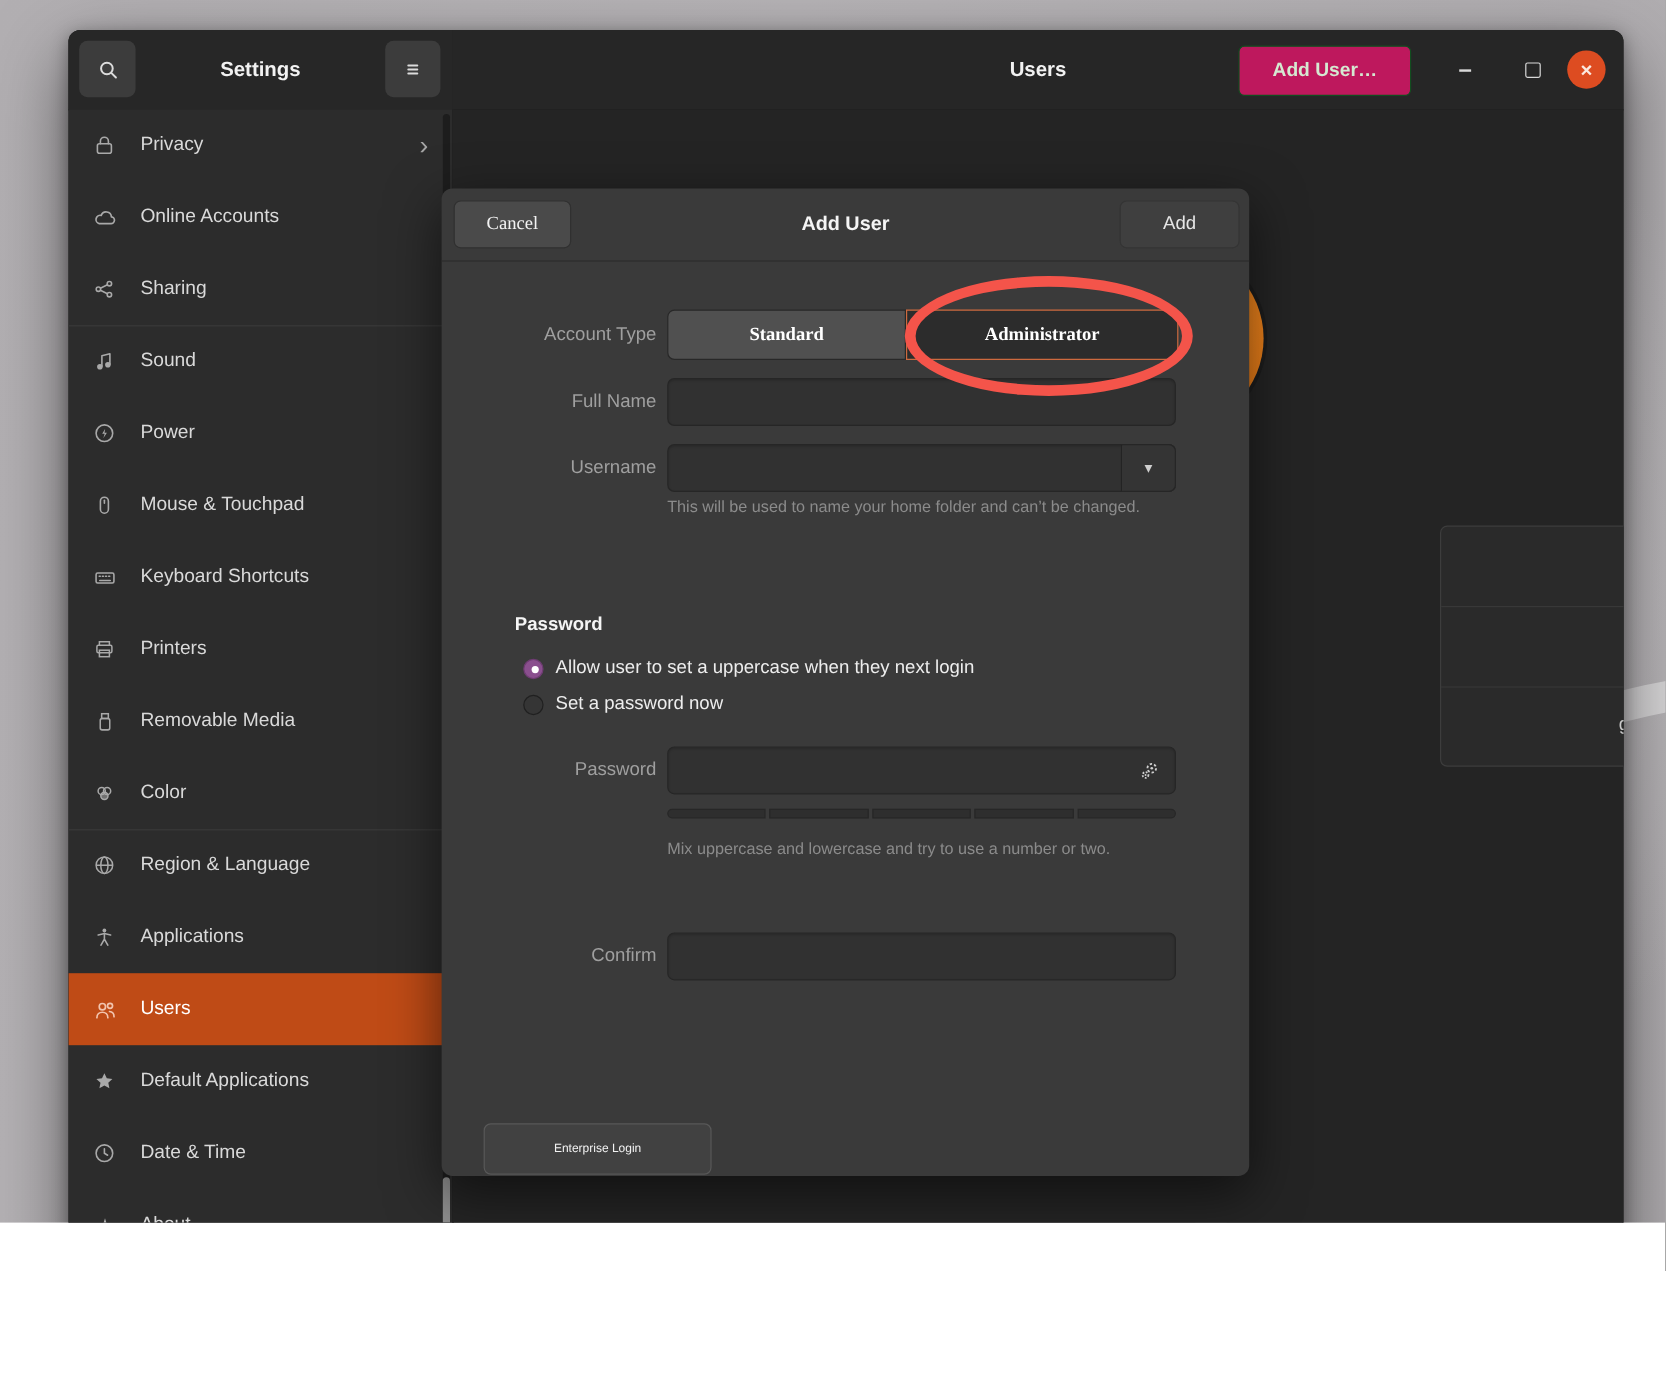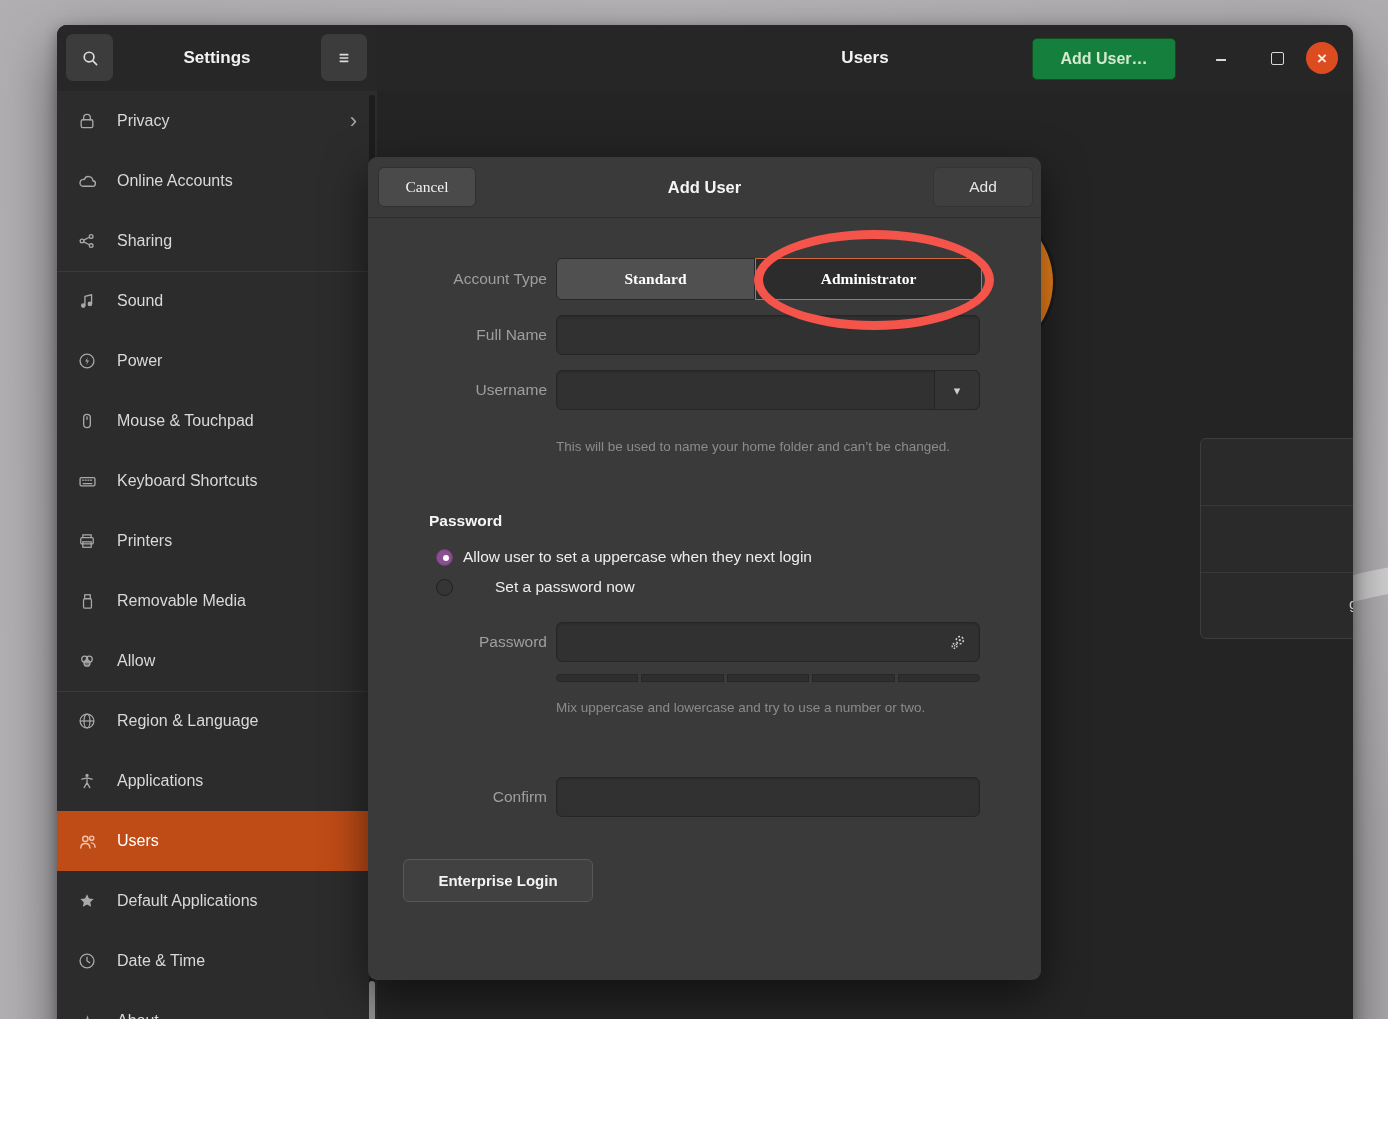--- a/index.html
+++ b/index.html
@@ -14,21 +14,21 @@
   .window{position:absolute;left:57px;top:25px;width:1296px;height:1087px;background:#242424;
     border-radius:10px 10px 3px 3px;box-shadow:0 22px 60px rgba(0,0,0,.5),0 4px 14px rgba(0,0,0,.35);overflow:hidden;}
   .headerbar{position:absolute;left:0;top:0;right:0;height:66px;background:#262626;border-bottom:1px solid #1c1c1c;}
   .hb-left{position:absolute;left:0;top:0;width:320px;height:66px;background:#272727;}
   .icon-btn{position:absolute;width:47px;height:47px;top:9px;background:#3c3c3c;border-radius:7px;
     display:flex;align-items:center;justify-content:center;}
   .app-title,.page-title{position:absolute;top:0;height:66px;display:flex;align-items:center;justify-content:center;
     color:#f2f2f2;font-weight:700;font-size:17px;}
   .app-title{left:0;width:320px;}
   .page-title{left:320px;right:0;pointer-events:none;}
-  .add-user-btn{position:absolute;left:975px;top:13px;width:142px;height:40px;background:#15803d;
+  .add-user-btn{position:absolute;left:975px;top:13px;width:142px;height:40px;background:#be185d;
     border:1px solid #124d1f;border-radius:5px;color:#d5e9d1;font-size:16px;font-weight:700;
     display:flex;align-items:center;justify-content:center;}
   .win-min{position:absolute;left:1146px;top:0;width:36px;height:66px;display:flex;align-items:center;justify-content:center;
     color:#d9d9d9;font-size:20px;font-weight:700;}
   .win-max{position:absolute;left:1202px;top:0;width:36px;height:66px;display:flex;align-items:center;justify-content:center;}
   .win-max .sq{width:11px;height:11px;border:1.6px solid #d9d9d9;border-radius:2px;}
   .win-close{position:absolute;left:1249px;top:17px;width:32px;height:32px;border-radius:50%;background:#dd4c21;
     display:flex;align-items:center;justify-content:center;color:#fbe9e0;font-size:17px;font-weight:700;line-height:1;}
   
   .sidebar{position:absolute;left:0;top:66px;width:320px;bottom:0;background:#2c2c2c;border-right:1px solid #1e1e1e;}
@@ -78,23 +78,23 @@
   .radio{width:17px;height:17px;border-radius:50%;box-sizing:border-box;margin-right:10px;flex:0 0 auto;}
   .radio.on{background:#8a4f8e;border:1px solid #6e3c72;position:relative;}
   .radio.on::after{content:"";position:absolute;left:5.5px;top:5.5px;width:6px;height:6px;border-radius:50%;background:#ffffff;}
   .radio.off{background:#353535;border:1px solid #202020;}
   .radio-label{color:#ededed;font-size:15.5px;white-space:nowrap;}
   .pwd-icon{position:absolute;left:578px;top:473px;width:24px;height:24px;}
   .meter{position:absolute;left:188px;top:517px;width:424px;height:8px;display:flex;gap:3px;}
   .meter .segm{flex:1 1 auto;background:#2e2e2e;border:1px solid #272727;box-sizing:border-box;}
   .meter .segm:first-child{border-radius:4px 0 0 4px;}
   .meter .segm:last-child{border-radius:0 4px 4px 0;}
-  .enterprise-btn{position:absolute;left:35px;top:702px;width:188px;height:41px;background:#414141;
-    border:1px solid #585858;border-radius:6px;color:#f2f2f2;font-size:15px;
-    display:flex;align-items:center;justify-content:center;font-weight:bold;}
+  .enterprise-btn{position:absolute;left:35px;top:779px;width:188px;height:41px;background:#414141;
+    border:1px solid #585858;border-radius:6px;color:#f2f2f2;font-size:10px;
+    display:flex;align-items:center;justify-content:center;}
   .annotation{position:absolute;left:386px;top:73px;width:240px;height:100px;border:9px solid #f4544a;
     border-radius:50%;box-sizing:border-box;pointer-events:none;z-index:9;}
 </style>
 </head>
 <body>
 
 <div class="desktop">
   <div class="desk-glow"></div>
   <div class="desk-swirl"></div>
 
@@ -221,21 +221,21 @@
       </div>
 
       <div class="sb-item">
         <span class="sb-ic">
             <svg width="20" height="20" viewBox="0 0 24 24" fill="none" stroke="#a9a9a9" stroke-width="1.5">
               <circle cx="9.3" cy="9.8" r="3.6"></circle>
               <circle cx="14.7" cy="9.8" r="3.6"></circle>
               <circle cx="12" cy="14.6" r="3.6" fill="#a9a9a9" fill-opacity=".55"></circle>
             </svg>
           </span>
-        <span class="sb-label">Allow</span>
+        <span class="sb-label">Color</span>
       </div>
 
       <div class="sb-item sep">
         <span class="sb-ic">
             <svg width="20" height="20" viewBox="0 0 24 24" fill="none" stroke="#a9a9a9" stroke-width="1.5">
               <circle cx="12" cy="12" r="8.3"></circle>
               <ellipse cx="12" cy="12" rx="3.6" ry="8.3"></ellipse>
               <path d="M3.7 12h16.6"></path>
             </svg>
           </span>
@@ -331,29 +331,29 @@
       <div class="annotation"></div>
 
       <div class="fld-label" style="top:169px;">Full Name</div>
       <input class="entry" style="top: 158px;" value="">
 
       <div class="fld-label" style="top:224px;">Username</div>
       <input class="entry" style="top: 213px;" value="">
       <div class="combo-btn">
         <span>▾</span>
       </div>
-      <div class="help" style="top:280px;">This will be used to name your home folder and can’t be changed.</div>
+      <div class="help" style="top:256px;">This will be used to name your home folder and can’t be changed.</div>
 
       <div class="section-title">Password</div>
 
       <div class="radio-row" style="top:390px;">
         <span class="radio on"></span>
         <span class="radio-label">Allow user to set a uppercase when they next login</span>
       </div>
-      <div class="radio-row" style="top:420px;gap:32px;">
+      <div class="radio-row" style="top:420px;">
         <span class="radio off"></span>
         <span class="radio-label">Set a password now</span>
       </div>
 
       <div class="fld-label" style="top:476px;">Password</div>
       <input class="entry" style="top: 465px; padding-right: 40px;" type="password" value="">
       <div class="pwd-icon">
         <svg width="24" height="24" viewBox="0 0 24 24" fill="none" stroke="#d0d0d0" stroke-width="1.5">
           <circle cx="13.8" cy="10.2" r="3.6" stroke-dasharray="2 1.7"></circle>
           <circle cx="13.8" cy="10.2" r="1.1" fill="#d0d0d0" stroke="none"></circle>

